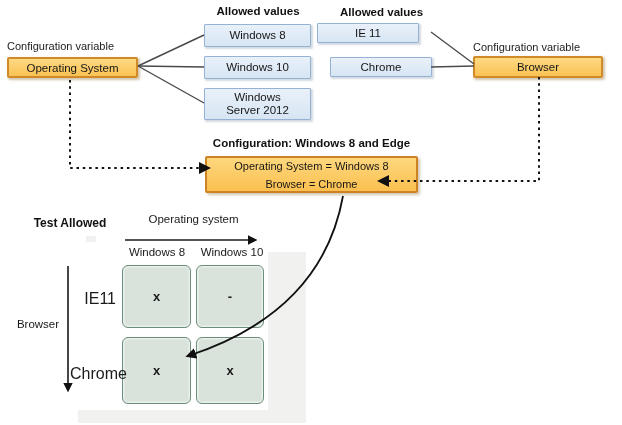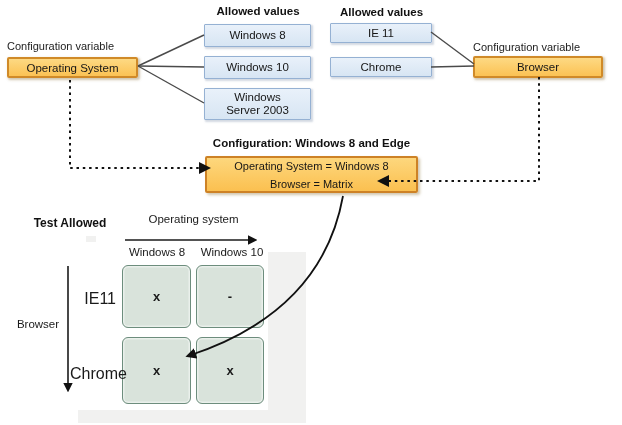--- a/index.html
+++ b/index.html
@@ -58,40 +58,40 @@
   </div>
 
   <div class="abs heading" style="left:204px;top:5px;width:108px;">Allowed values</div>
   <div class="abs val-box" style="left:204px;top:24px;width:105px;height:21px;">
     <span>Windows 8</span>
   </div>
   <div class="abs val-box" style="left:204px;top:56px;width:105px;height:21px;">
     <span>Windows 10</span>
   </div>
   <div class="abs val-box" style="left:204px;top:88px;width:105px;height:30px;">
-    <span style="display:inline-block;max-width:72px;">Windows Server 2003</span>
+    <span style="display:inline-block;max-width:72px;">Windows Server 2012</span>
   </div>
 
   <div class="abs heading" style="left:330px;top:6px;width:103px;">Allowed values</div>
-  <div class="abs val-box" style="left:330px;top:23px;width:100px;height:18px;">
+  <div class="abs val-box" style="left:317px;top:23px;width:100px;height:18px;">
     <span>IE 11</span>
   </div>
   <div class="abs val-box" style="left:330px;top:57px;width:100px;height:18px;">
     <span>Chrome</span>
   </div>
 
   <div class="abs caption" style="left:473px;top:41px;width:130px;">Configuration variable</div>
   <div class="abs var-box" style="left:473px;top:56px;width:126px;height:18px;">
     <span>Browser</span>
   </div>
 
   <div class="abs heading" style="left:205px;top:137px;width:213px;text-align:center;">Configuration: Windows 8 and Edge</div>
   <div class="abs config-box" style="left:205px;top:156px;width:209px;height:33px;">
     <div>Operating System = Windows 8</div>
-    <div>Browser = Matrix</div>
+    <div>Browser = Chrome</div>
   </div>
 
   <div class="abs heading" style="left:20px;top:216px;width:100px;font-size:12px;">Test Allowed</div>
   <div class="abs axis-label" style="left:125px;top:213px;width:137px;text-align:center;">Operating system</div>
   <div class="abs axis-label" style="left:14px;top:318px;width:48px;text-align:center;">Browser</div>
 
   <div class="abs col-header" style="left:122px;top:246px;width:70px;">Windows 8</div>
   <div class="abs col-header" style="left:196px;top:246px;width:72px;">Windows 10</div>
 
   <div class="abs row-label" style="left:70px;top:290px;width:46px;">IE11</div>

